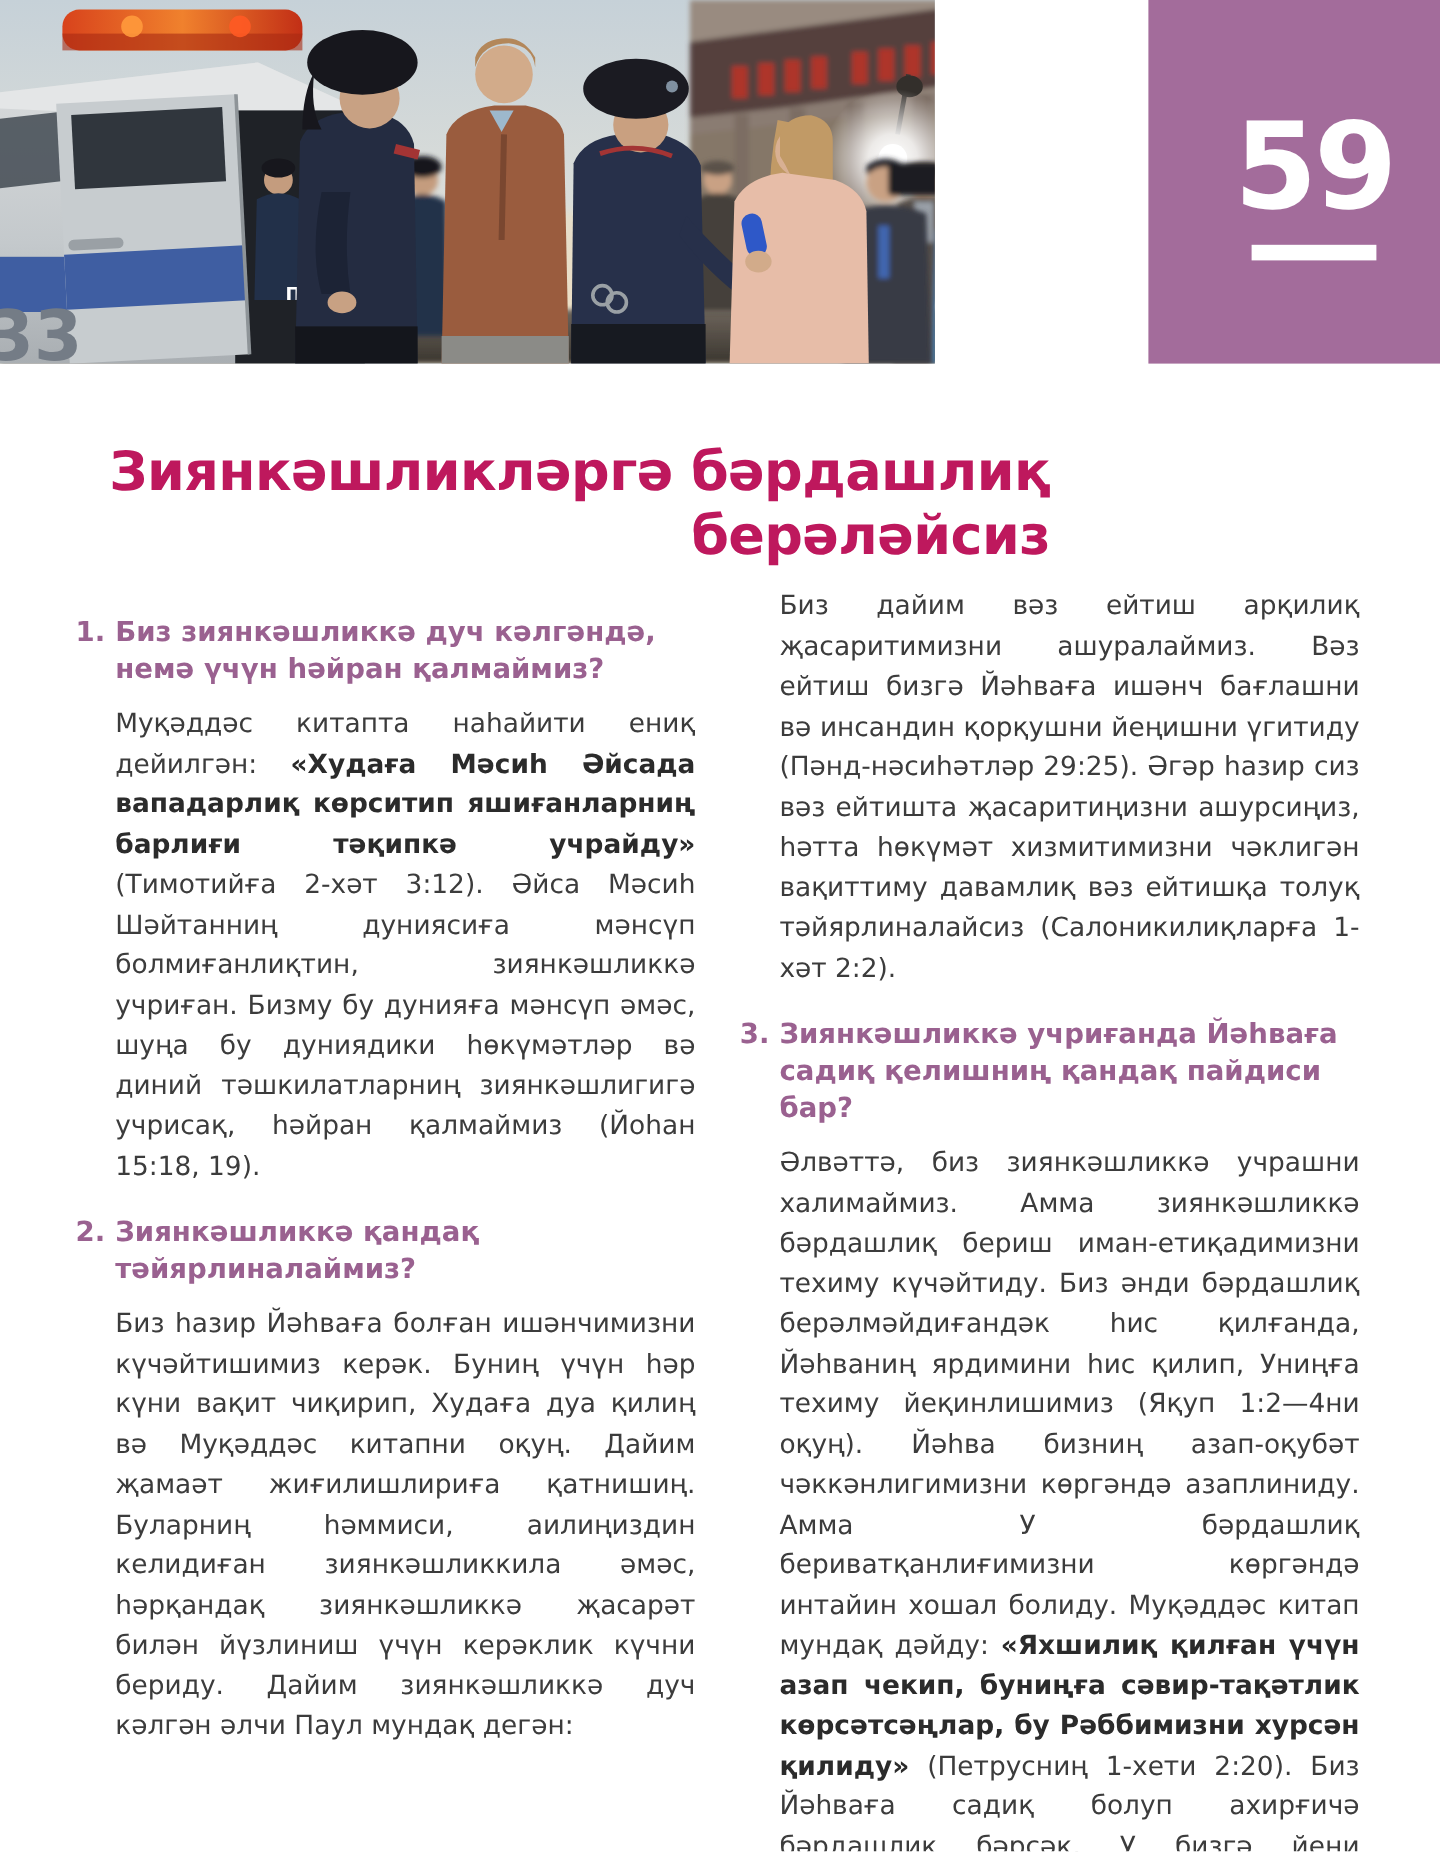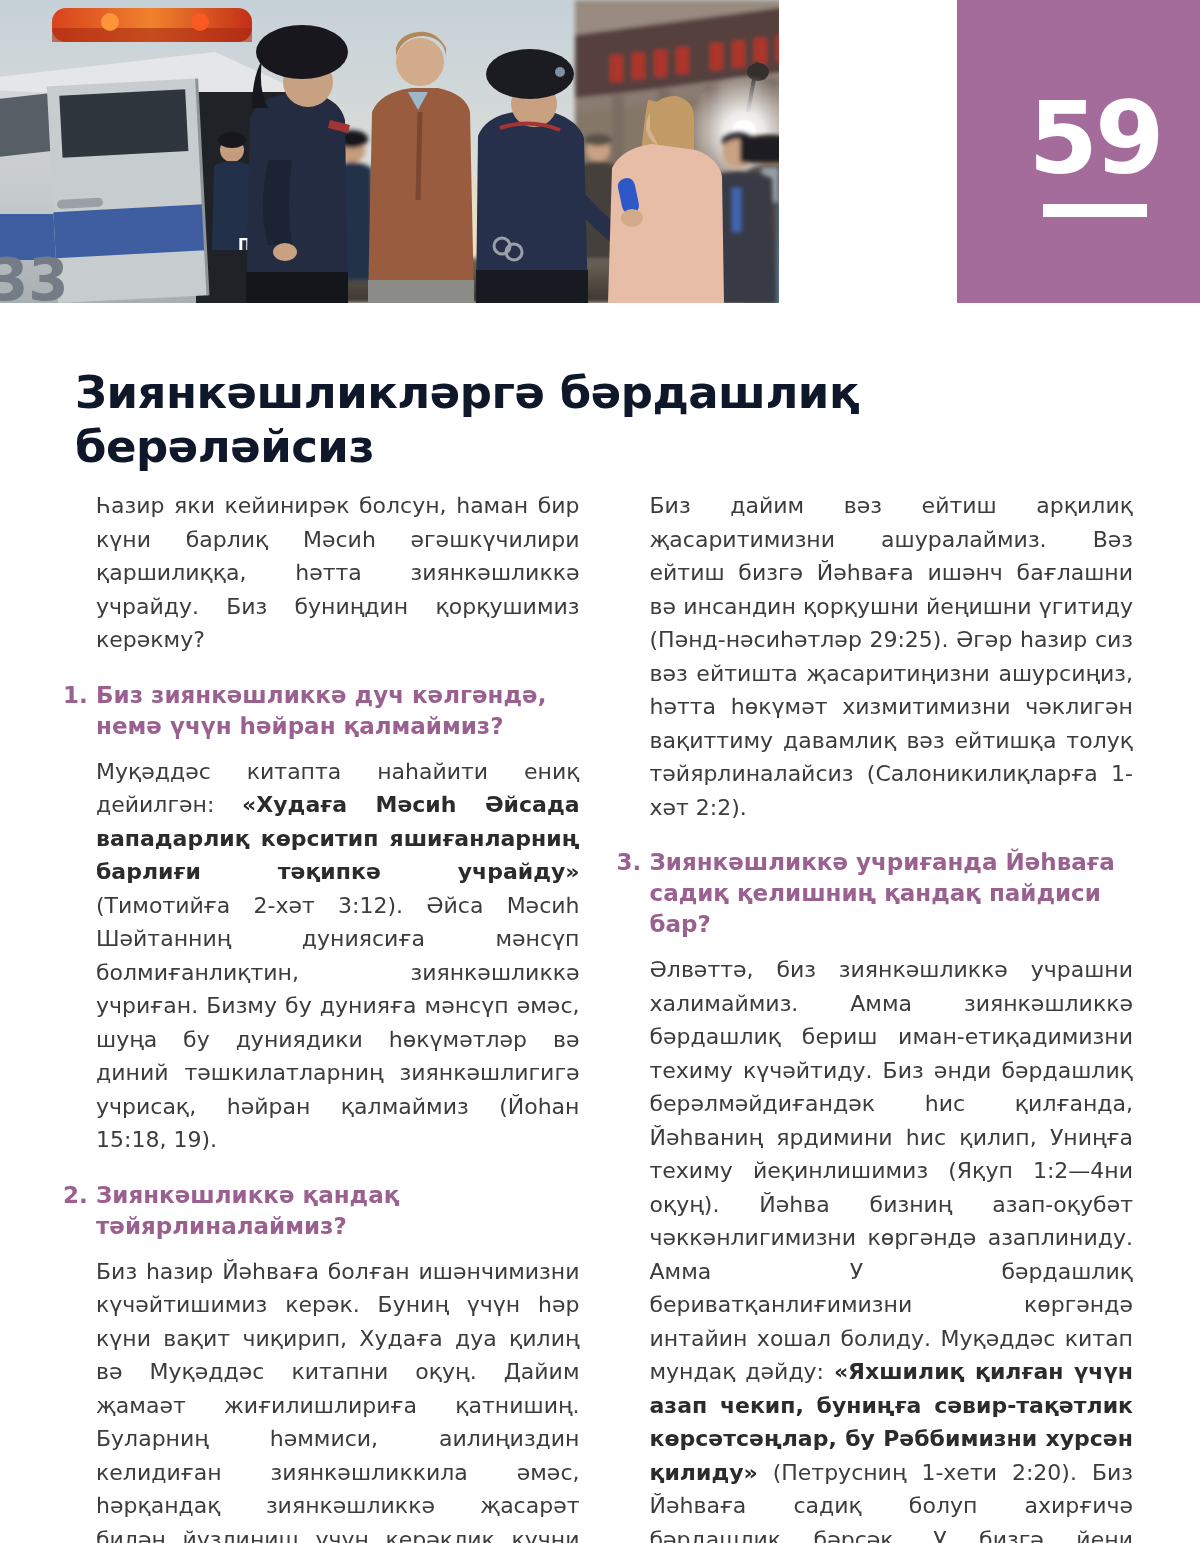--- a/index.html
+++ b/index.html
@@ -10,21 +10,21 @@
   .hero{position:absolute;left:0;top:0;width:1200px;height:303px;}
   .photo{position:absolute;left:0;top:0;width:779px;height:303px;overflow:hidden;background:#cfd8dc;}
   .photo svg{display:block;width:950px;height:303px;}
   .lesson-box{position:absolute;left:957px;top:0;width:276px;height:303px;background:#a36c9b;
               display:flex;flex-direction:column;align-items:center;justify-content:center;}
   .lesson-number{color:#fff;font-size:100px;font-weight:700;line-height:1;letter-spacing:-3px;margin-top:2px;}
   .lesson-underline{width:104px;height:13px;background:#fff;margin-top:15px;}
 
   
   .title{position:absolute;left:75px;top:336px;width:800px;font-size:45px;font-weight:700;
-         color:#0f172a;line-height:1.2;letter-spacing:-0.5px;}
+         color:#be185d;line-height:1.2;letter-spacing:-0.5px;text-align:right;}
 
   
   .columns{position:absolute;left:63px;top:489px;width:1070px;display:flex;gap:37px;}
   .col{flex:1;min-width:0;padding-left:33px;}
   .body-p{font-size:22px;line-height:33.5px;color:#3c3c3c;text-align:justify;margin:0 0 21px 0;}
   .body-p b{font-weight:700;color:#2b2b2b;}
   .section-heading{position:relative;font-size:23px;line-height:31px;color:#9a6190;
                    font-weight:700;margin:23px 0 13px 0;text-align:left;}
   .section-heading .num{position:absolute;left:-33px;top:0;}
 </style>
@@ -241,21 +241,20 @@
     <div class="lesson-box">
       <div class="lesson-number">59</div>
       <div class="lesson-underline"></div>
     </div>
   </div>
 
   <h1 class="title">Зиянкәшликләргә бәрдашлиқ берәләйсиз</h1>
 
   <div class="columns">
     <div class="col">
-        <p class="body-p"><span>Һазир яки кейинирәк болсун, һаман бир күни барлиқ Мәсиһ әгәшкүчилири қаршилиққа, һәтта зиянкәшликкә учрайду. Биз буниңдин қорқушимиз керәкму?</span></p>
         <h2 class="section-heading"><span class="num">1.</span>Биз зиянкәшликкә дуч кәлгәндә, немә үчүн һәйран қалмаймиз?</h2>
         <p class="body-p"><span>Муқәддәс китапта наһайити ениқ дейилгән: </span><b>«Худаға Мәсиһ Әйсада вападарлиқ көрситип яшиғанларниң барлиғи тәқипкә учрайду»</b><span> (Тимотийға 2-хәт 3:12). Әйса Мәсиһ Шәйтанниң дуниясиға мәнсүп болмиғанлиқтин, зиянкәшликкә учриған. Бизму бу дунияға мәнсүп әмәс, шуңа бу дуниядики һөкүмәтләр вә диний тәшкилатларниң зиянкәшлигигә учрисақ, һәйран қалмаймиз (Йоһан 15:18, 19).</span></p>
         <h2 class="section-heading"><span class="num">2.</span>Зиянкәшликкә қандақ тәйярлиналаймиз?</h2>
         <p class="body-p"><span>Биз һазир Йәһваға болған ишәнчимизни күчәйтишимиз керәк. Буниң үчүн һәр күни вақит чиқирип, Худаға дуа қилиң вә Муқәддәс китапни оқуң. Дайим җамаәт жиғилишлириға қатнишиң. Буларниң һәммиси, аилиңиздин келидиған зиянкәшликкила әмәс, һәрқандақ зиянкәшликкә җасарәт билән йүзлиниш үчүн керәклик күчни бериду. Дайим зиянкәшликкә дуч кәлгән әлчи Паул мундақ дегән: </span></p>
       </div>
     <div class="col">
         <p class="body-p"><span>Биз дайим вәз ейтиш арқилиқ җасаритимизни ашуралаймиз. Вәз ейтиш бизгә Йәһваға ишәнч бағлашни вә инсандин қорқушни йеңишни үгитиду (Пәнд-нәсиһәтләр 29:25). Әгәр һазир сиз вәз ейтишта җасаритиңизни ашурсиңиз, һәтта һөкүмәт хизмитимизни чәклигән вақиттиму давамлиқ вәз ейтишқа толуқ тәйярлиналайсиз (Салоникилиқларға 1-хәт 2:2).</span></p>
         <h2 class="section-heading"><span class="num">3.</span>Зиянкәшликкә учриғанда Йәһваға садиқ қелишниң қандақ пайдиси бар?</h2>
         <p class="body-p"><span>Әлвәттә, биз зиянкәшликкә учрашни халимаймиз. Амма зиянкәшликкә бәрдашлиқ бериш иман-етиқадимизни техиму күчәйтиду. Биз әнди бәрдашлиқ берәлмәйдиғандәк һис қилғанда, Йәһваниң ярдимини һис қилип, Униңға техиму йеқинлишимиз (Яқуп 1:2—4ни оқуң). Йәһва бизниң азап-оқубәт чәккәнлигимизни көргәндә азаплиниду. Амма У бәрдашлиқ бериватқанлиғимизни көргәндә интайин хошал болиду. Муқәддәс китап мундақ дәйду: </span><b>«Яхшилиқ қилған үчүн азап чекип, буниңға сәвир-тақәтлик көрсәтсәңлар, бу Рәббимизни хурсән қилиду»</b><span> (Петрусниң 1-хети 2:20). Биз Йәһваға садиқ болуп ахирғичә бәрдашлиқ бәрсәк, У бизгә йеңи дунияда мәңгү яшаш мукапитини бериду. Шу чағда Худаға пак ибадәт қилишимизға һечким қаршилиқ қилмайду (Мәтта 24:13).</span></p>
       </div>

